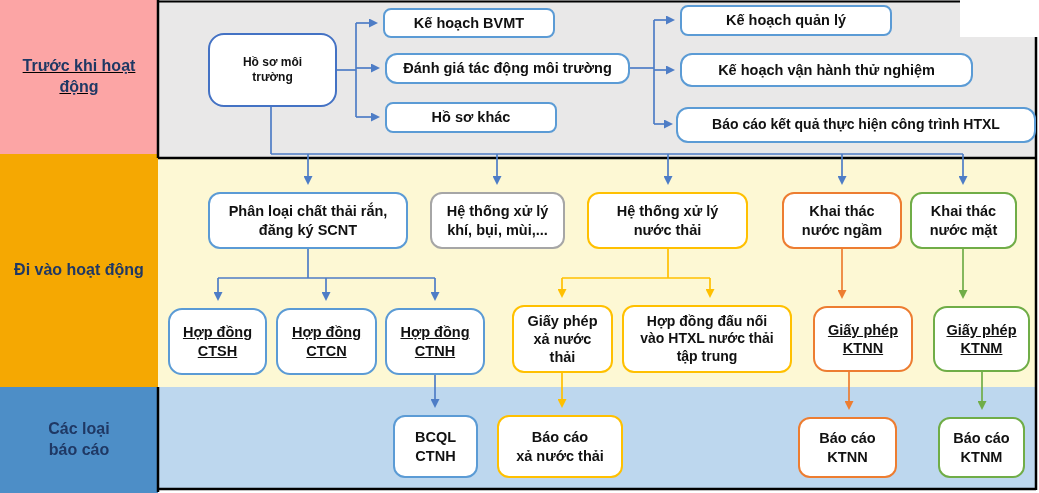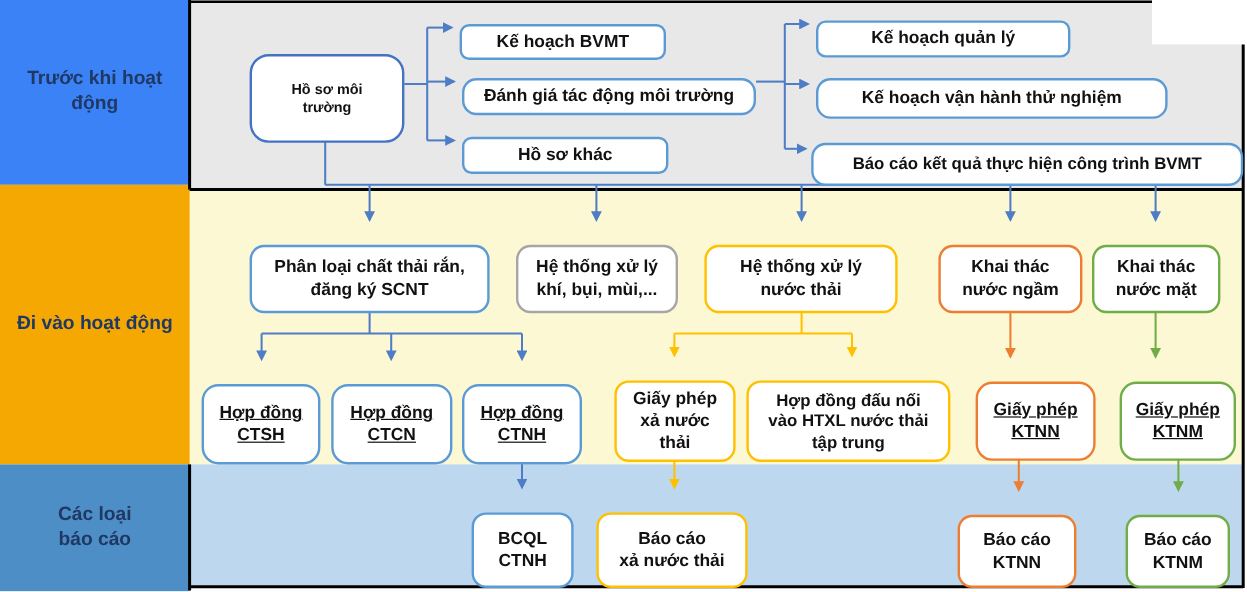--- a/index.html
+++ b/index.html
@@ -6,33 +6,33 @@
   .stage{
     position:relative;width:1039px;height:493px;overflow:hidden;
     font-family:"Liberation Sans","DejaVu Sans",sans-serif;background:#fff;
   }
   .bg{position:absolute;}
   .bg-gray{left:158px;top:0;width:878px;height:158px;background:#e9e8e8;}
   .bg-notch{left:960px;top:0;width:79px;height:37px;background:#ffffff;}
   .bg-yellow{left:157px;top:158px;width:879px;height:229px;background:#fdf8d4;}
   .bg-lightblue{left:158px;top:387px;width:878px;height:103px;background:#bdd7ee;}
   .band{position:absolute;left:0;width:158px;display:flex;align-items:center;justify-content:center;}
-  .band-green{top:0;height:154px;background:#3b82f6;}
+  .band-green{top:0;height:154px;background:#fca5a5;text-decoration:underline;}
   .band-orange{top:154px;height:233px;background:#f5a802;}
   .band-blue{top:387px;height:106px;background:#4d8ec7;}
   .band-label{
     color:#1f3864;font-weight:bold;font-size:16px;line-height:1.3;
     text-align:center;white-space:pre-line;
   }
   svg.connectors{position:absolute;left:0;top:0;pointer-events:none;}
   .node{
     position:absolute;background:#ffffff;border:2px solid #5b9bd5;border-radius:12px;
     display:flex;align-items:center;justify-content:center;text-align:center;
     font-weight:bold;color:#111;font-size:14.5px;line-height:1.25;white-space:pre-line;
-    box-sizing:border-box;padding:2px 0;margin-top:12px;
+    box-sizing:border-box;padding:2px 0;
   }
   .b-bluedark{border-color:#4472c4;border-width:2.5px;}
   .b-gray{border-color:#a6a6a6;}
   .b-yellow{border-color:#ffc000;}
   .b-orange{border-color:#ed7d31;}
   .b-green{border-color:#70ad47;}
   .r16{border-radius:16px;}
   .r14{border-radius:14px;text-decoration:underline;}
   .r8{border-radius:8px;}
   .fs14{font-size:14px;}
@@ -129,21 +129,21 @@
     </g>
   </svg>
 
   <div class="node b-bluedark r16" style="left:208px;top:33px;width:129px;height:74px;font-size:12px;">Hồ sơ môi
 trường</div>
   <div class="node r8" style="left:383px;top:8px;width:172px;height:30px;">Kế hoạch BVMT</div>
   <div class="node" style="left:385px;top:53px;width:245px;height:31px;">Đánh giá tác động môi trường</div>
   <div class="node r8" style="left:385px;top:102px;width:172px;height:31px;">Hồ sơ khác</div>
   <div class="node" style="left:680px;top:53px;width:293px;height:34px;">Kế hoạch vận hành thử nghiệm</div>
   <div class="node r8" style="left:680px;top:5px;width:212px;height:31px;">Kế hoạch quản lý</div>
-  <div class="node fs14" style="left:676px;top:107px;width:360px;height:36px;">Báo cáo kết quả thực hiện công trình BVMT</div>
+  <div class="node fs14" style="left:676px;top:107px;width:360px;height:36px;">Báo cáo kết quả thực hiện công trình HTXL</div>
 
   <div class="node" style="left:208px;top:192px;width:200px;height:57px;">Phân loại chất thải rắn,
 đăng ký SCNT</div>
   <div class="node b-gray" style="left:430px;top:192px;width:135px;height:57px;">Hệ thống xử lý
 khí, bụi, mùi,...</div>
   <div class="node b-yellow" style="left:587px;top:192px;width:161px;height:57px;">Hệ thống xử lý
 nước thải</div>
   <div class="node b-orange" style="left:782px;top:192px;width:120px;height:57px;">Khai thác
 nước ngầm</div>
   <div class="node b-green" style="left:910px;top:192px;width:107px;height:57px;">Khai thác

